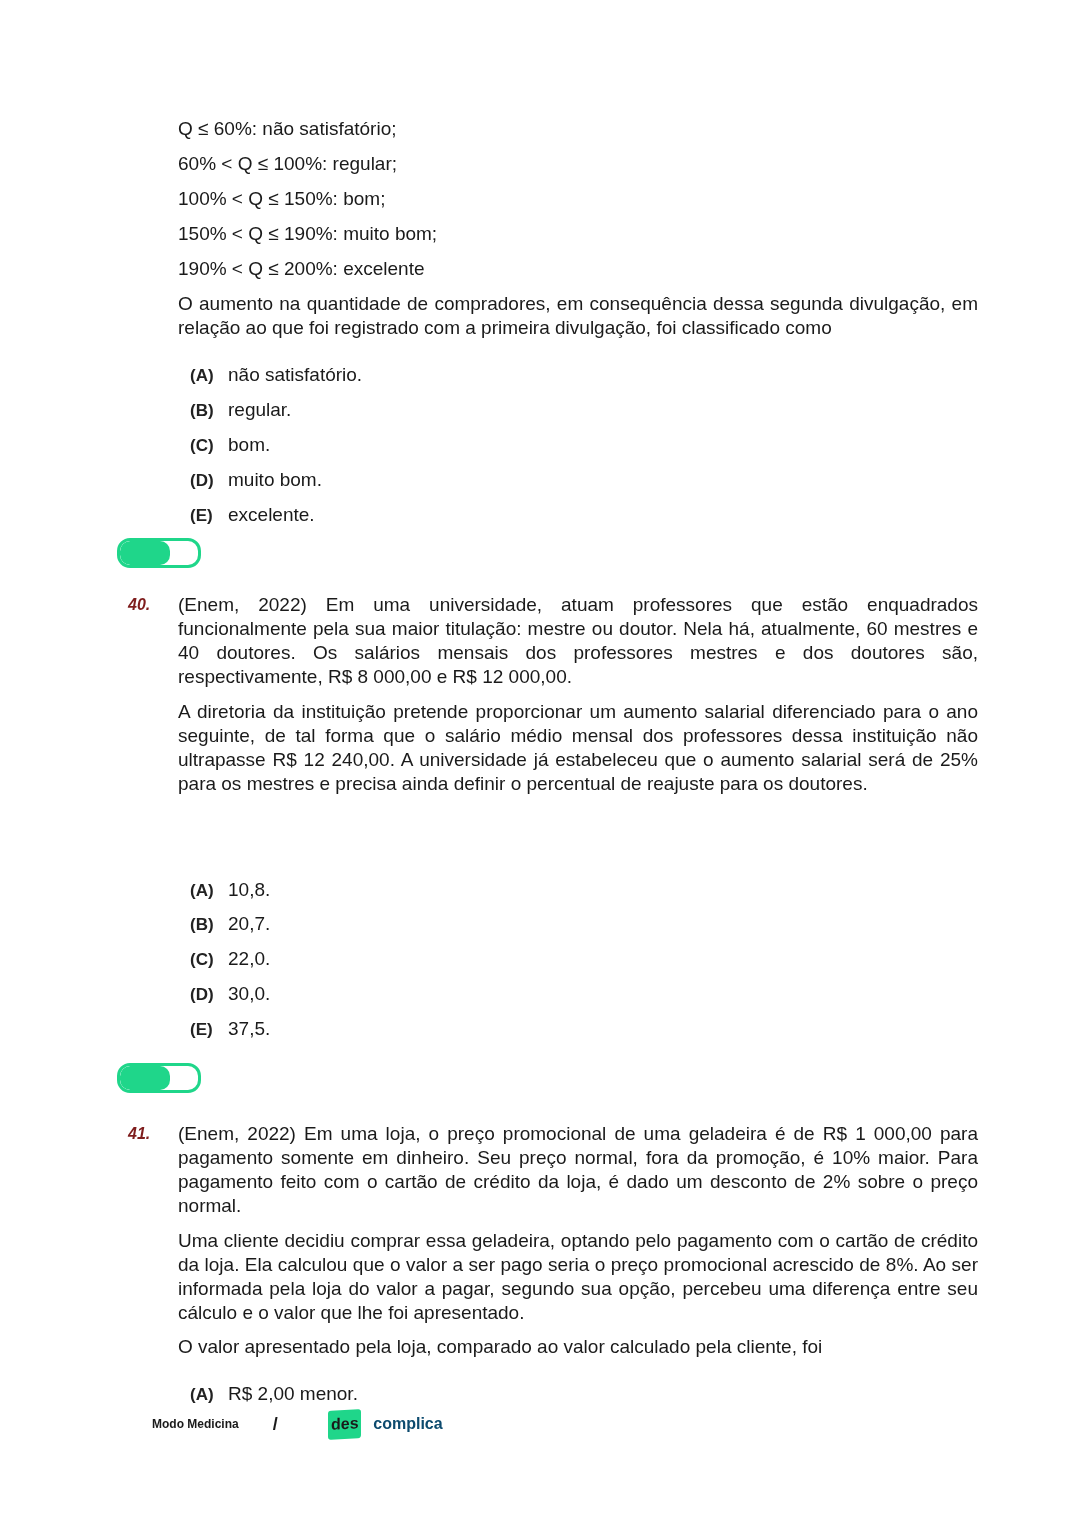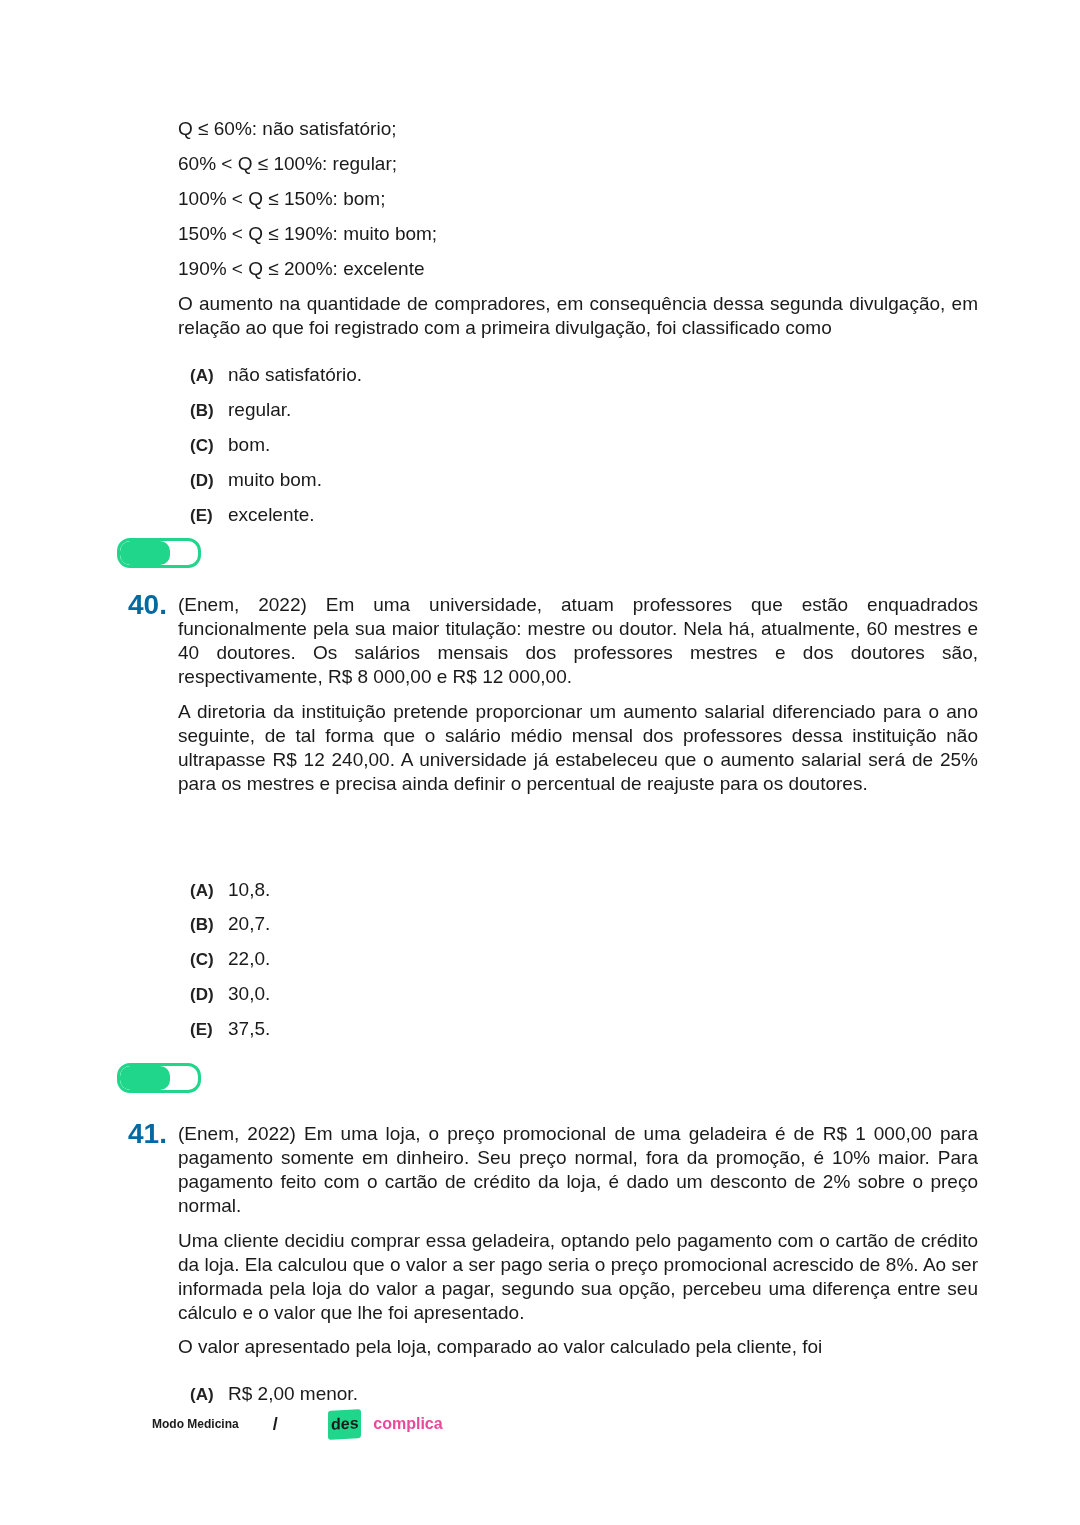--- a/index.html
+++ b/index.html
@@ -65,22 +65,23 @@
       left: 0; top: 0;
       width: 50px;
       height: 100%;
       background: #1fd68a;
       border-radius: 10px;
     }
     .qnum {
       position: absolute;
       left: 104px;
       font-weight: bold;
-      font-size: 28px;
-      color: #0369a1;
+      font-size: 16px;
+      color: #7f1d1d;
+      font-style: italic;
     }
     .footer {
       position: absolute;
       left: 116px;
       top: 1398px;
       display: flex;
       align-items: center;
       height: 28px;
     }
     .footer-brand {
@@ -103,21 +104,21 @@
     }
     .logo-des {
       background: #1fd68a;
       color: #1a1a1a;
       padding: 2px 2px 3px 3px;
       border-radius: 3px;
       transform: skewY(-3deg);
       display: inline-block;
     }
     .logo-complica {
-      color: #ec4899;
+      color: #0c4a6e;
       margin-left: 1px;
     }
   </style>
 </head>
 <body>
 
 <div class="page">
 
   <div class="criteria-line" style="top:93px">Q ≤ 60%: não satisfatório;</div>
   <div class="criteria-line" style="top:128px">60% &lt; Q ≤ 100%: regular;</div>

